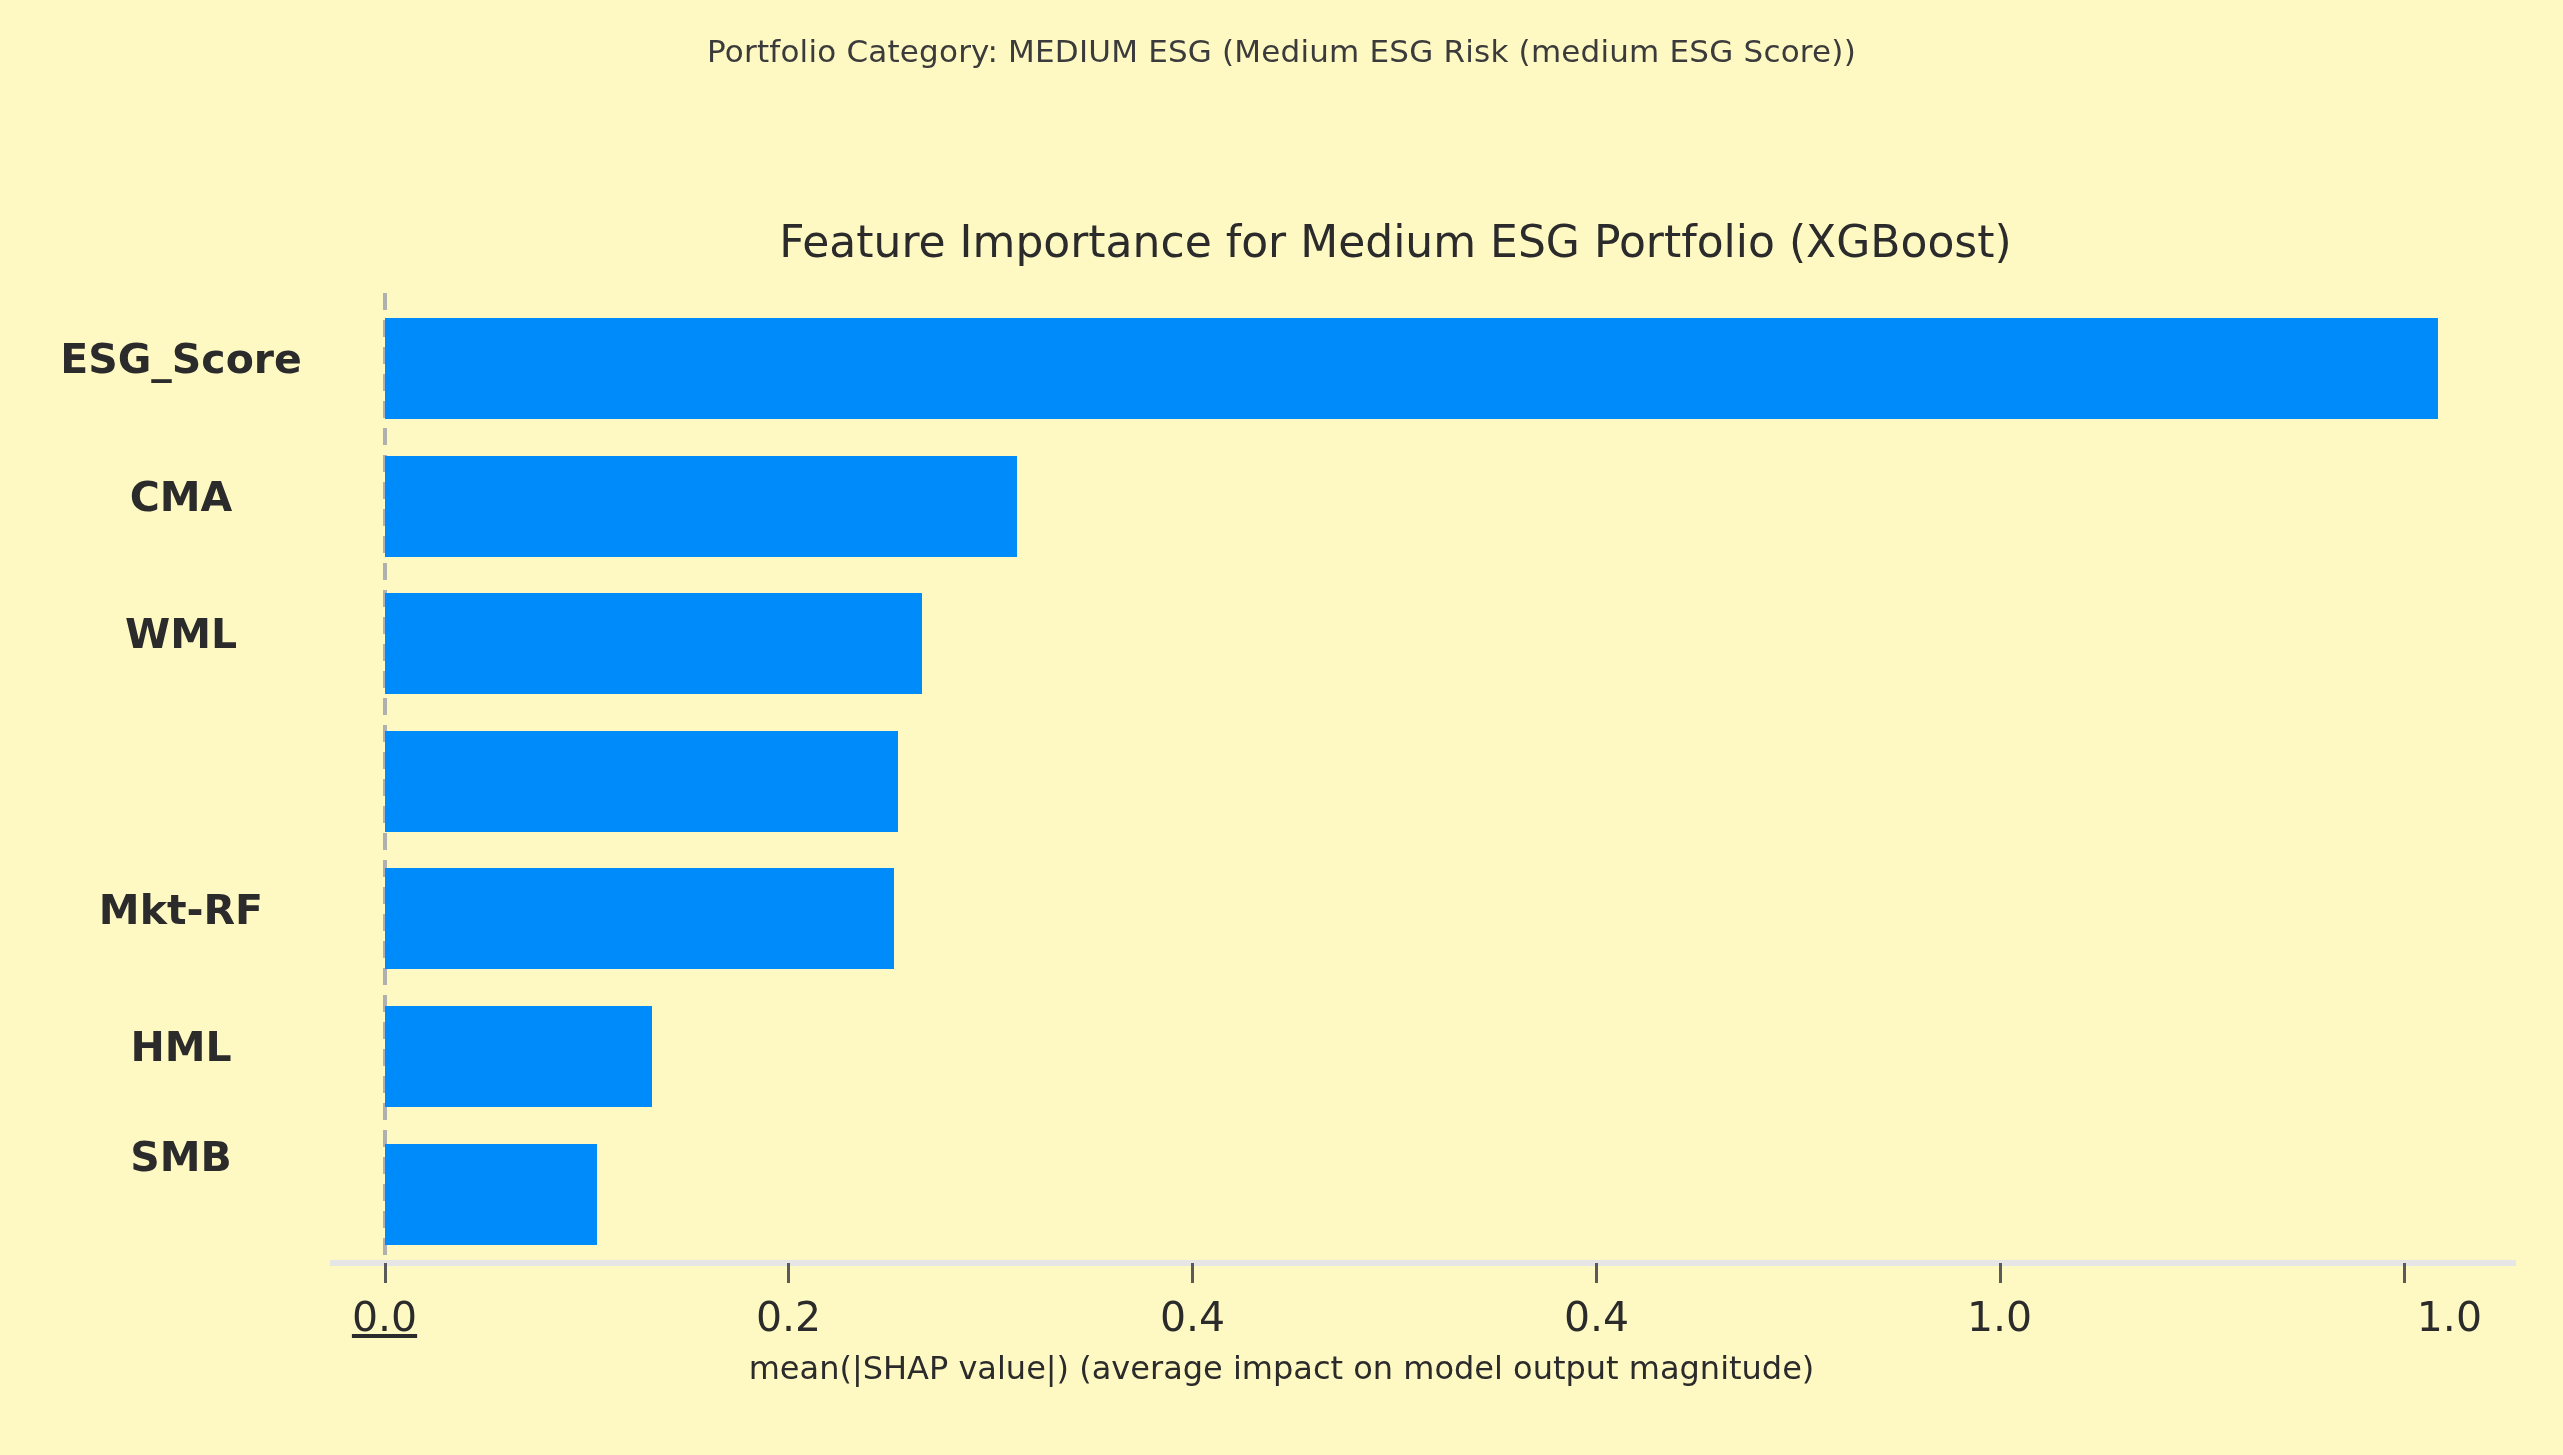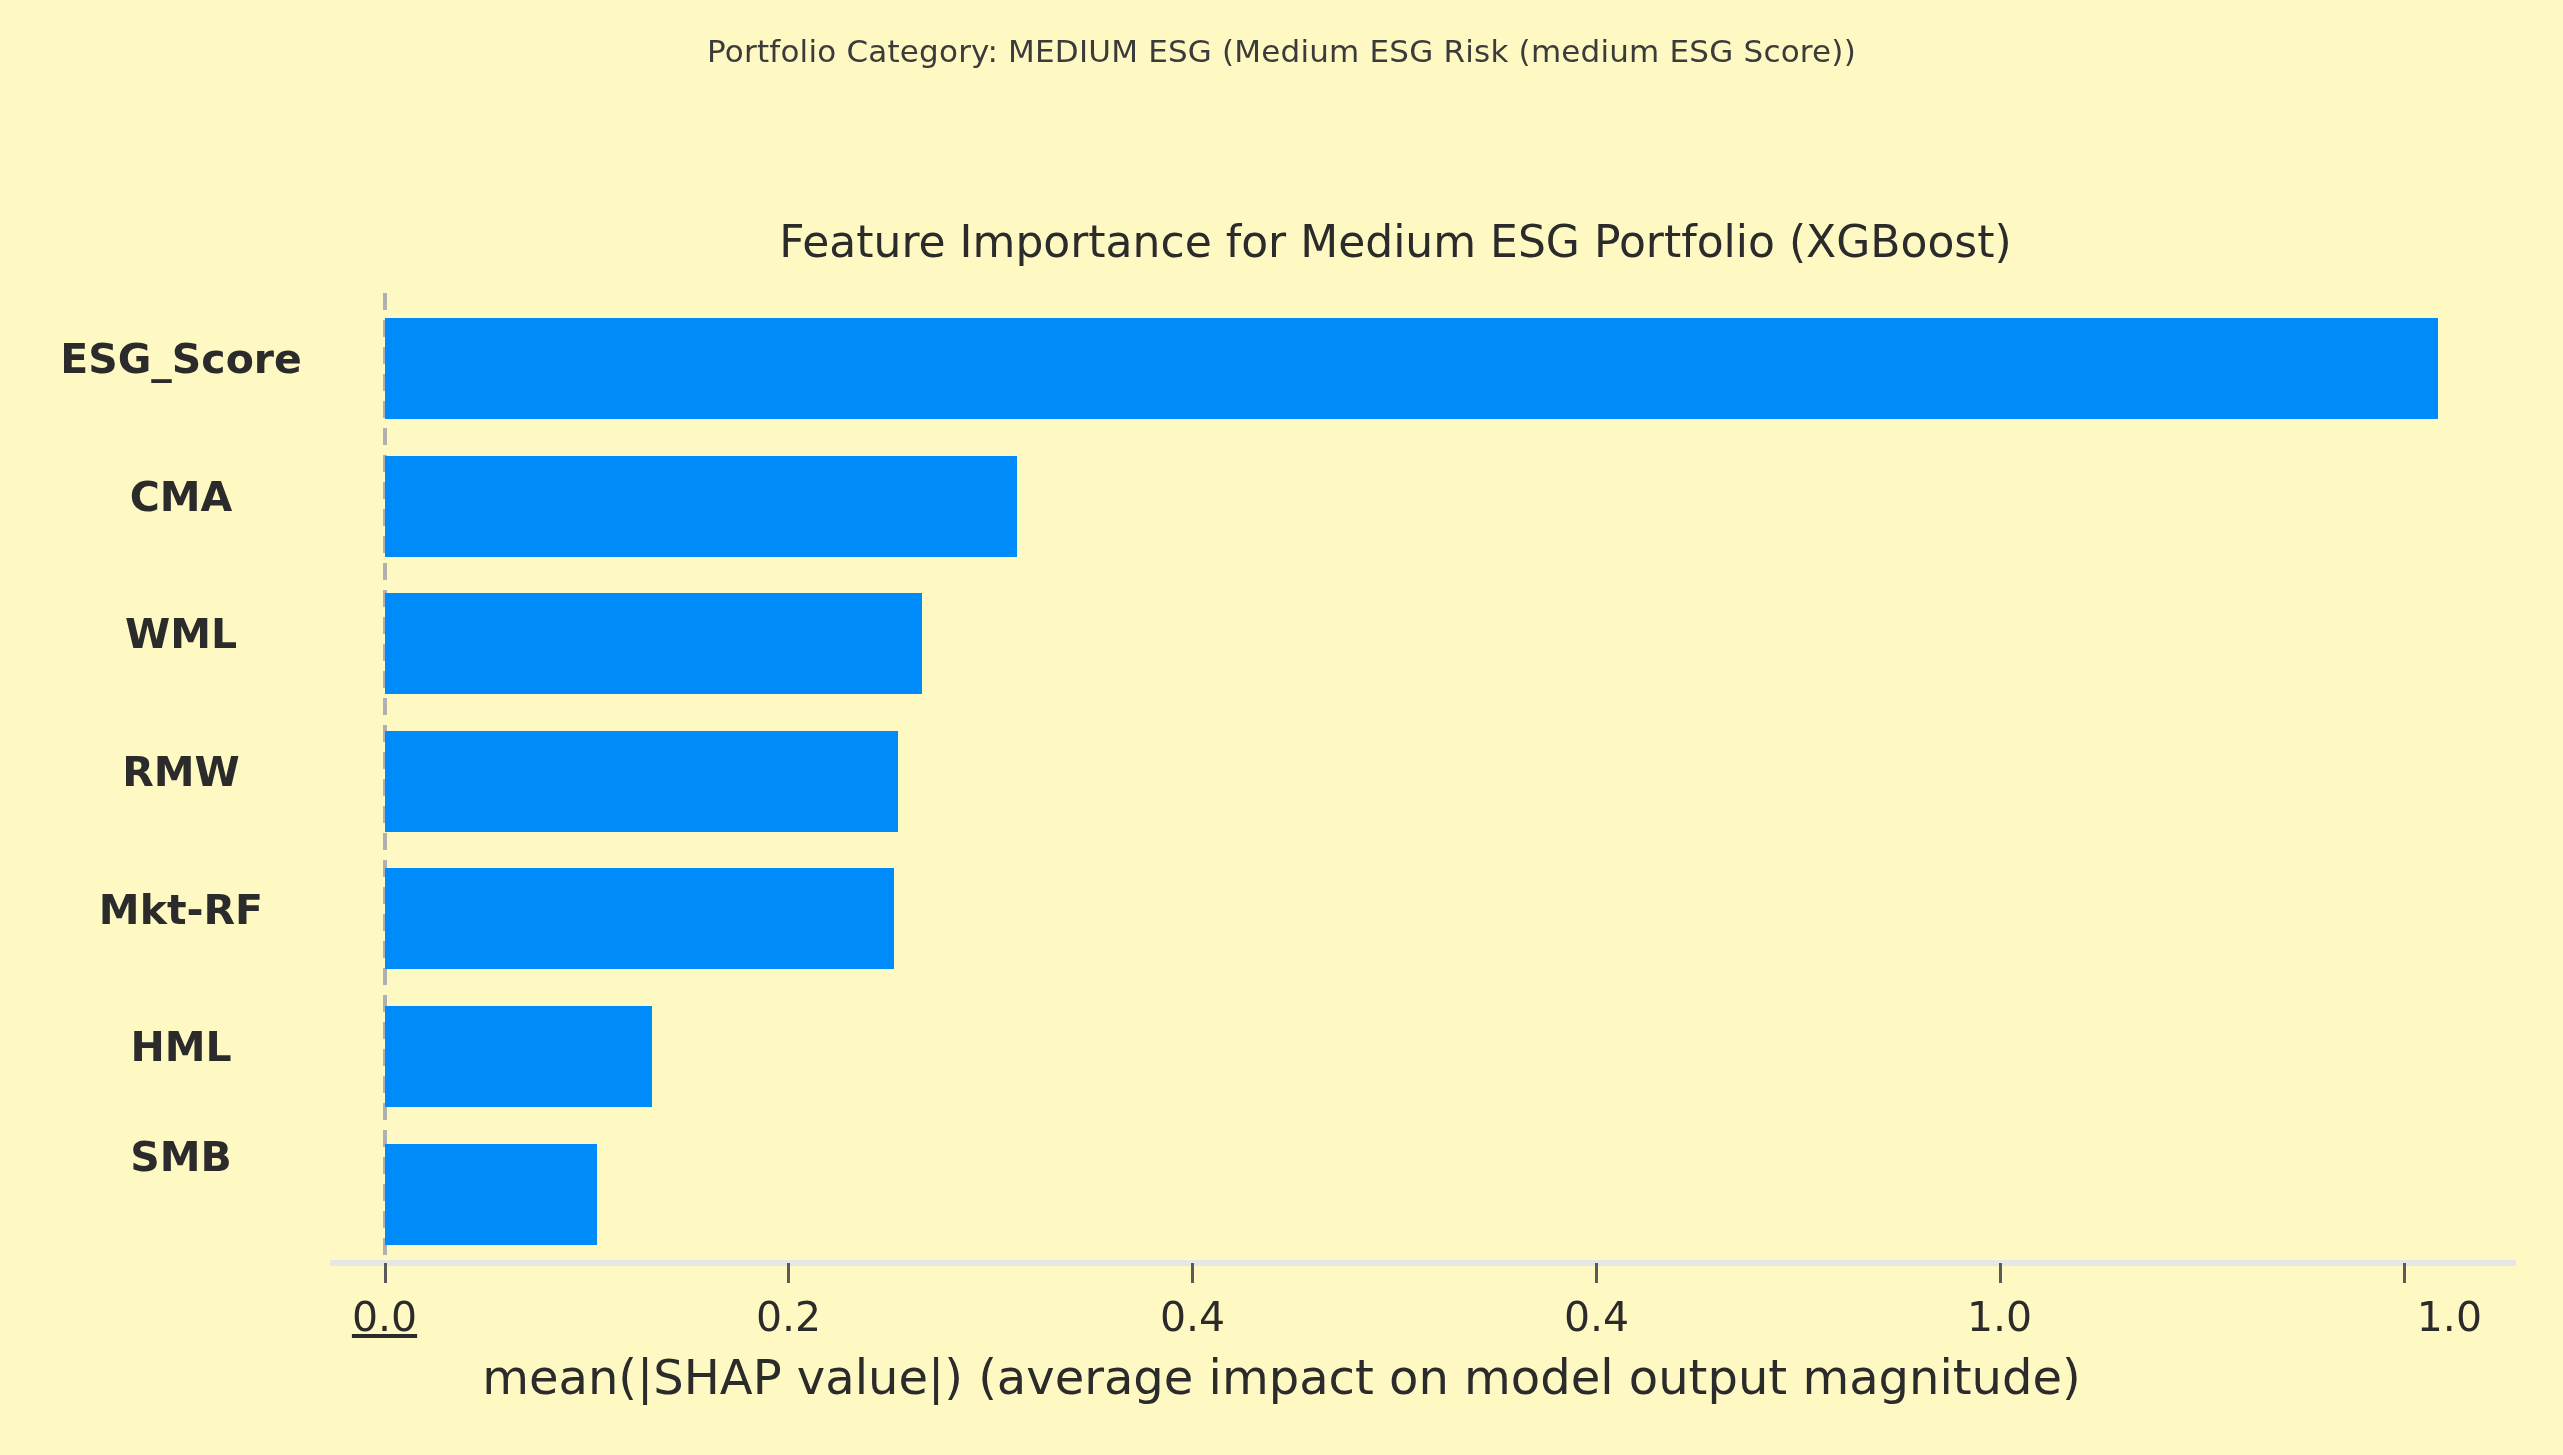--- a/index.html
+++ b/index.html
@@ -129,39 +129,38 @@
     color: #2b2b2b;
     white-space: nowrap;
   }
 
   .xaxis-title {
     position: absolute;
     top: 1349px;
     left: 0;
     width: 2563px;
     text-align: center;
-    font-size: 48px;
+    font-size: 32px;
     color: #2b2b2b;
     white-space: nowrap;
   }
 </style>
 </head>
 <body>
 
 <div id="figure">
 
   <div class="suptitle">Portfolio Category: MEDIUM ESG (Medium ESG Risk (medium ESG Score))</div>
 
   <div class="axes-title">Feature Importance for Medium ESG Portfolio (XGBoost)</div>
 
   <div class="ylabels">
     <div class="ytick" style="top:36px;">ESG_Score</div>
     <div class="ytick" style="top:174px;">CMA</div>
     <div class="ytick" style="top:311px;">WML</div>
-    <div class="ytick" style="top:449px;">RMW</div>
     <div class="ytick" style="top:724px;">HML</div>
     <div class="ytick" style="top:587px;">Mkt-RF</div>
     <div class="ytick" style="top:834px;margin-left:28px;">SMB</div>
   </div>
 
   <div id="plot-area">
     <div id="y-spine"></div>
 
     <div class="bar-row" style="top:0px;">
       <div class="bar" style="width: 2053px; background: rgb(0, 139, 251);"></div>

